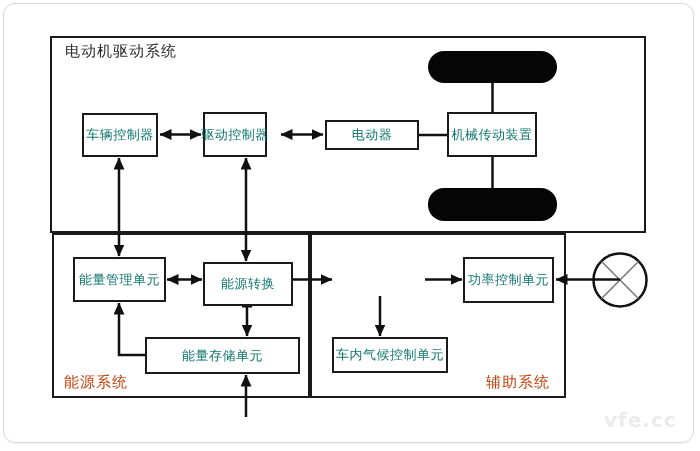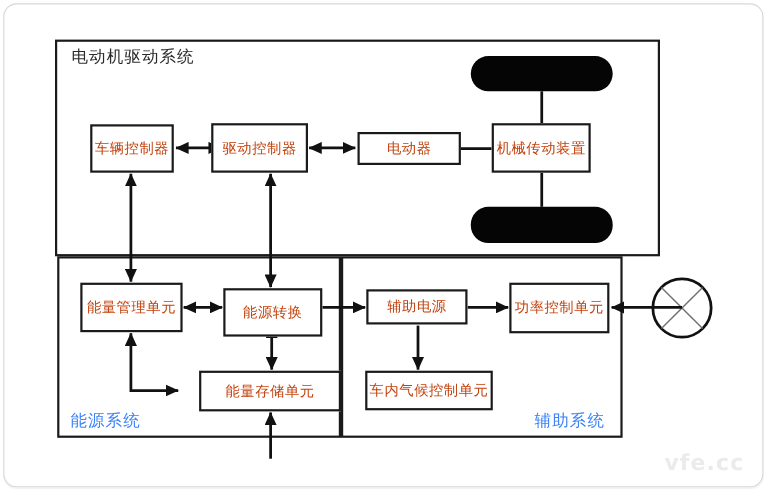--- a/index.html
+++ b/index.html
@@ -6,32 +6,32 @@
   .stage{
     position:relative;width:700px;height:451px;background:#ffffff;overflow:hidden;
     font-family:"DejaVu Sans","Liberation Sans",sans-serif;color:#222;
   }
   .frame{
     position:absolute;left:3px;top:3px;width:689px;height:438px;
     border:1px solid #d7d7d7;border-radius:12px;
     box-shadow:0 1px 1px rgba(0,0,0,0.05);
   }
   .sys-box{position:absolute;border:2px solid #1a1a1a;box-sizing:border-box;background:transparent;}
-  .sys-drive{left:50px;top:36px;width:550px;height:197px;}
+  .sys-drive{left:50px;top:36px;width:596px;height:197px;}
   .sys-energy{left:52px;top:233px;width:258px;height:165px;}
   .sys-aux{left:310px;top:233px;width:256px;height:165px;}
   .sys-title{position:absolute;left:13px;top:4px;font-size:15px;color:#2b2b2b;letter-spacing:1px;white-space:nowrap;}
-  .sys-label{position:absolute;font-size:15px;color:#3b82f6;letter-spacing:1px;white-space:nowrap;}
+  .sys-label{position:absolute;font-size:15px;color:#c2410c;letter-spacing:1px;white-space:nowrap;}
   .lbl-energy{left:10px;bottom:4px;}
   .lbl-aux{right:14px;bottom:4px;margin-top:32px;}
   .blk{
     position:absolute;border:2px solid #1a1a1a;box-sizing:border-box;background:#ffffff;
     display:flex;align-items:center;justify-content:center;z-index:3;
   }
-  .blk span{font-size:13px;color:#c2410c;letter-spacing:0.5px;white-space:nowrap;}
+  .blk span{font-size:13px;color:#0f766e;letter-spacing:0.5px;white-space:nowrap;}
   .wheel{position:absolute;width:129px;height:32px;background:#050505;border-radius:16px;z-index:2;}
   .wheel-top{left:428px;top:51px;}
   .wheel-bottom{left:428px;top:188px;height:33px;}
   svg.connectors{position:absolute;left:0;top:0;width:700px;height:451px;z-index:2;pointer-events:none;}
   .watermark{
     position:absolute;left:604px;top:408px;font-size:20px;font-weight:bold;
     color:#ebebeb;letter-spacing:1px;text-shadow:0 1px 0 #ffffff;z-index:4;
   }
 </style>
 </head>
@@ -50,40 +50,37 @@
   <div class="sys-box sys-aux">
     <span class="sys-label lbl-aux">辅助系统</span>
   </div>
 
   <div class="wheel wheel-top"></div>
   <div class="wheel wheel-bottom"></div>
 
   <div class="blk" style="left:82px;top:113px;width:76px;height:44px">
     <span>车辆控制器</span>
   </div>
-  <div class="blk" style="left:192px;top:112px;width:88px;height:45px">
+  <div class="blk" style="left:203px;top:112px;width:64px;height:45px">
     <span>驱动控制器</span>
   </div>
   <div class="blk" style="left:325px;top:120px;width:94px;height:30px">
     <span>电动器</span>
   </div>
   <div class="blk" style="left:73px;top:257px;width:93px;height:45px">
     <span>能量管理单元</span>
   </div>
   <div class="blk" style="left:447px;top:112px;width:90px;height:45px">
     <span>机械传动装置</span>
   </div>
   <div class="blk" style="left:203px;top:262px;width:90px;height:44px">
     <span>能源转换</span>
   </div>
-  <div class="blk" style="left:181px;top:337px;width:129px;height:37px">
+  <div class="blk" style="left:145px;top:337px;width:155px;height:37px">
     <span>能量存储单元</span>
-  </div>
-  <div class="blk" style="left:333px;top:263px;width:92px;height:32px">
-    <span>辅助电源</span>
   </div>
   <div class="blk" style="left:332px;top:337px;width:116px;height:36px">
     <span>车内气候控制单元</span>
   </div>
   <div class="blk" style="left:463px;top:257px;width:91px;height:46px">
     <span>功率控制单元</span>
   </div>
 
   <svg class="connectors" viewBox="0 0 700 451" xmlns="http://www.w3.org/2000/svg">
     <defs>

